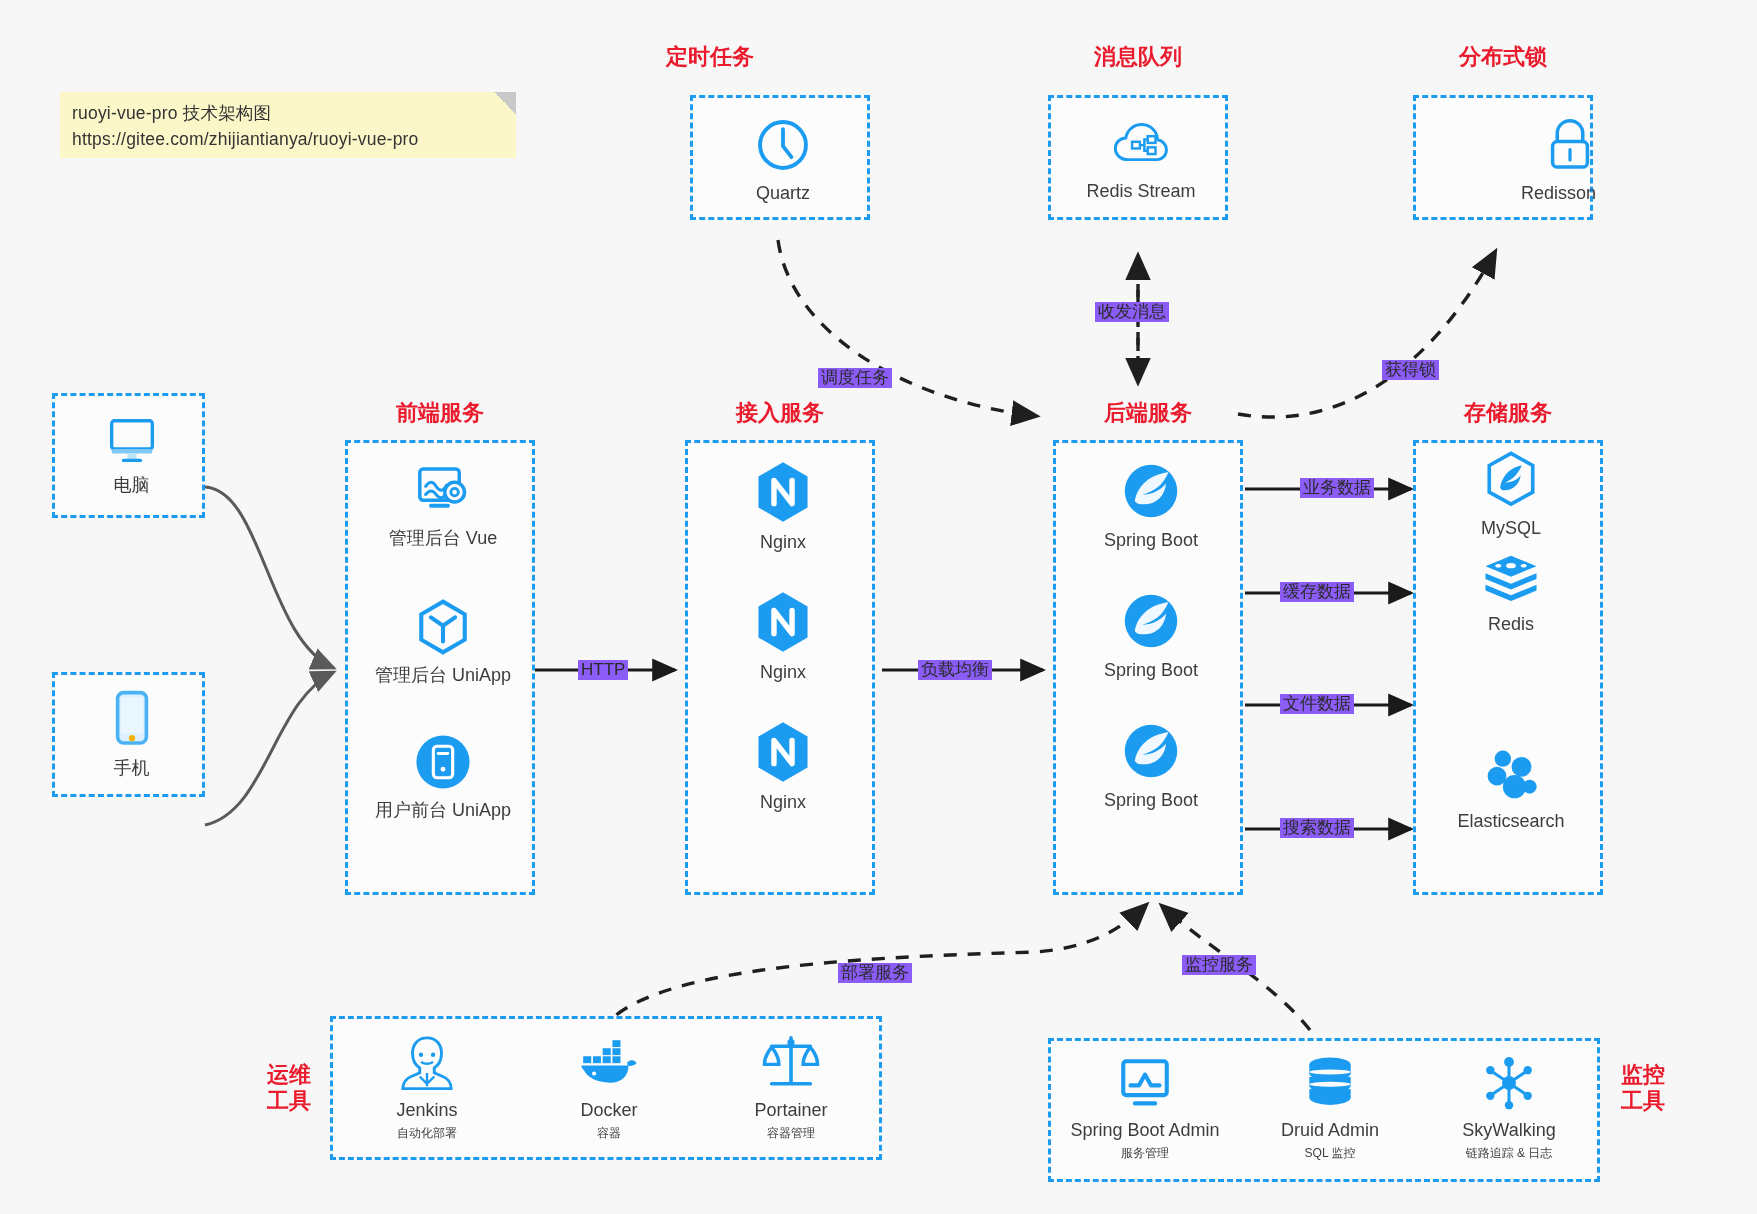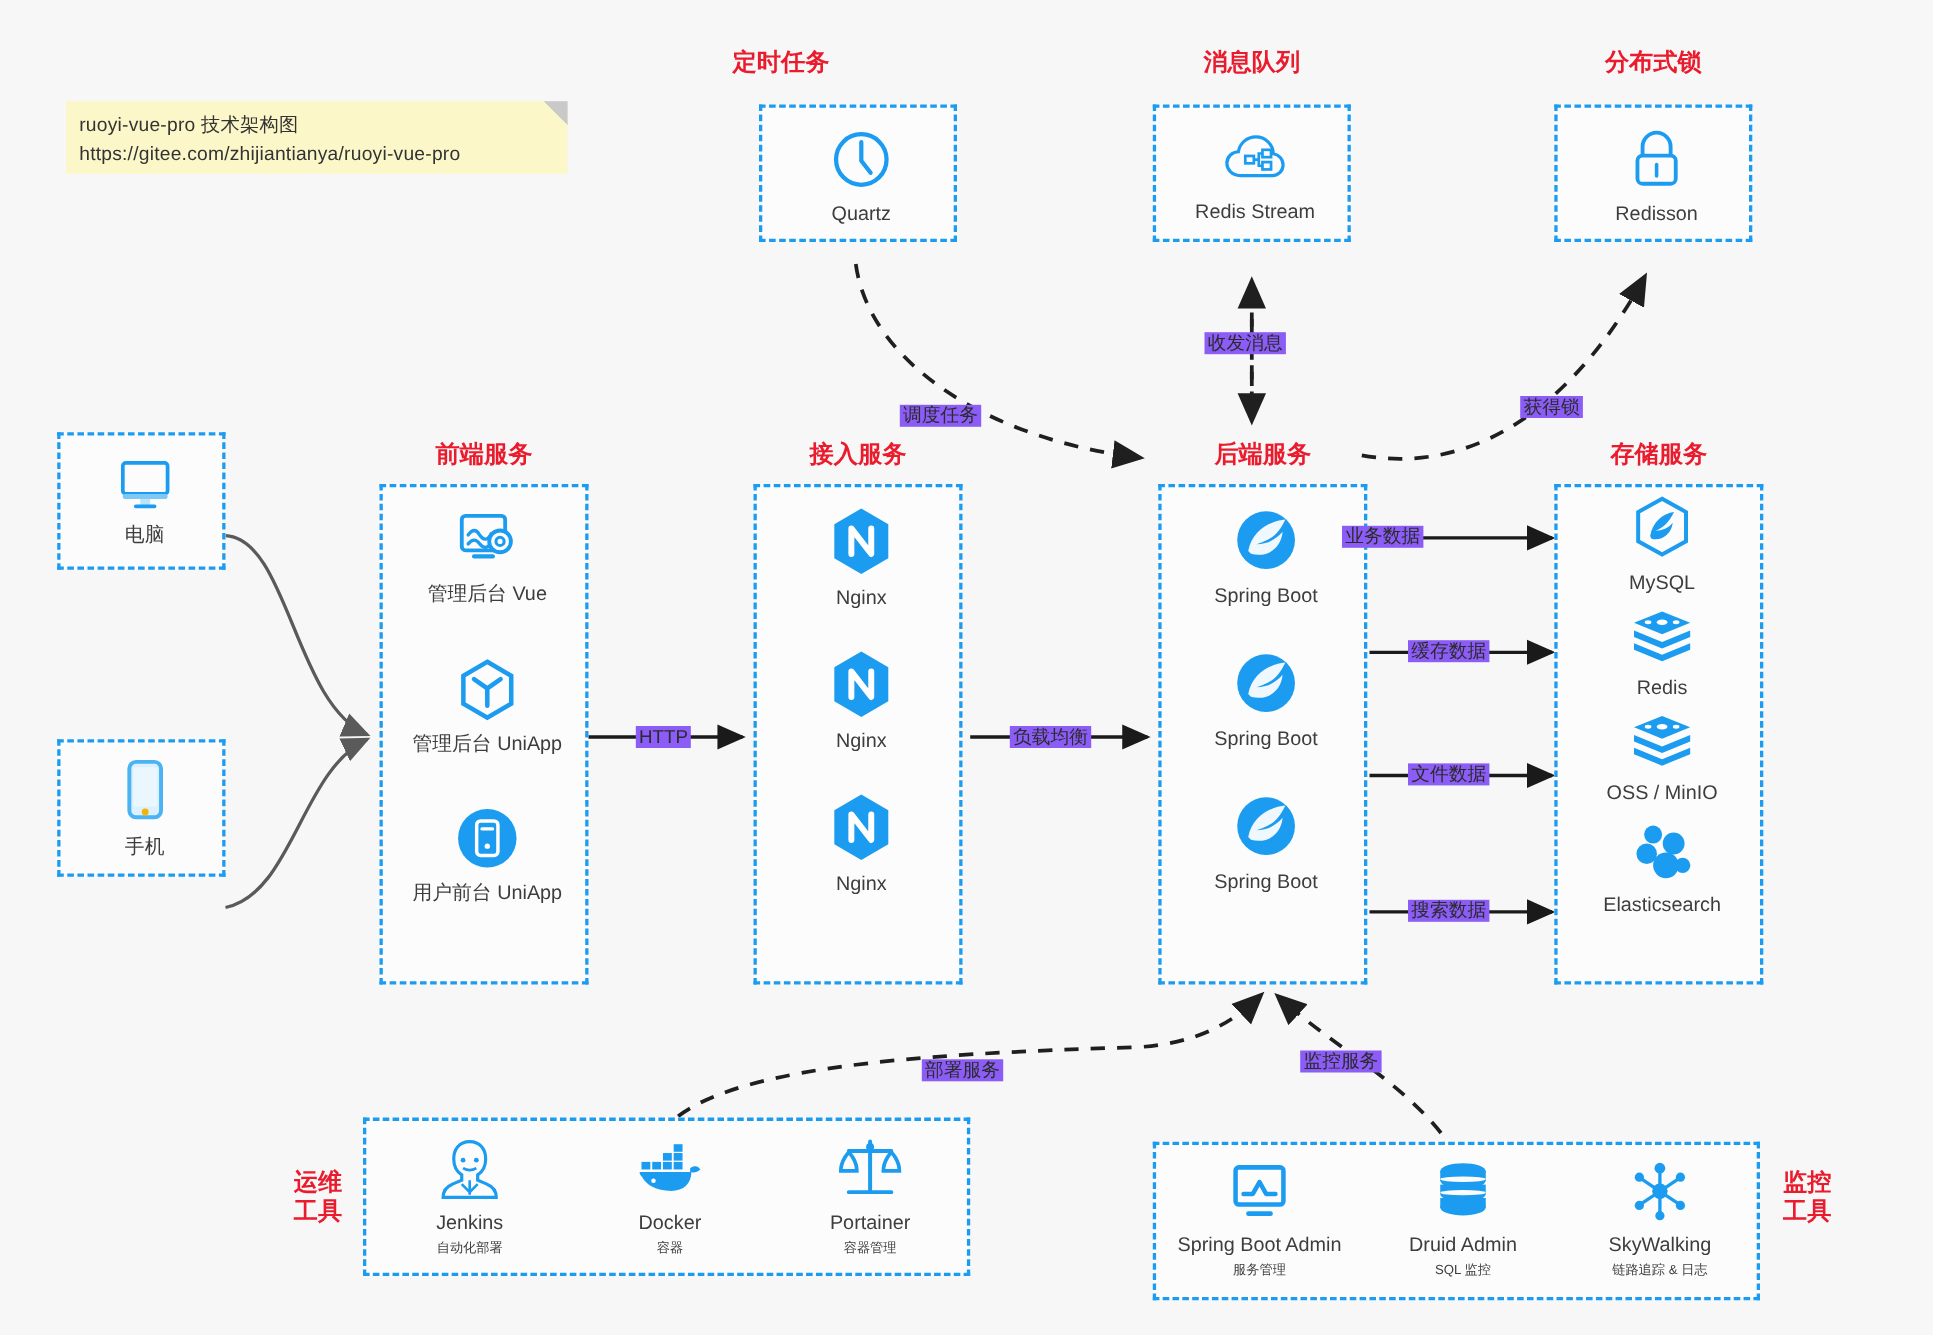--- a/index.html
+++ b/index.html
@@ -135,21 +135,21 @@
           <rect x="32" y="27" width="7" height="6" fill="none" stroke="#1c9cf0" stroke-width="2.2"></rect>
           <path d="M25 25 L29 25 L29 20 L32 20 M29 25 L29 30 L32 30" fill="none" stroke="#1c9cf0" stroke-width="2.2"></path>
         </svg>
       </span>
       <div class="lbl">Redis Stream</div>
     </div>
   </div>
 
   <div class="gtitle" style="left:1413px; top:44px; width:180px;">分布式锁</div>
   <div class="gbox" style="left:1413px; top:95px; width:180px; height:125px;">
-    <div class="node" style="left:0; top:18px; width:180px;">
+    <div class="node" style="left:0; top:18px; width:180px;text-align:right;">
       <span class="ico">
         <svg width="52" height="58" viewBox="0 0 44 50">
           <path d="M11 22 L11 15 A11 11 0 0 1 33 15 L33 22" fill="none" stroke="#1c9cf0" stroke-width="3"></path>
           <rect x="7" y="22" width="30" height="22" rx="4" fill="none" stroke="#1c9cf0" stroke-width="3"></rect>
           <path d="M22 29 L22 38" stroke="#1c9cf0" stroke-width="2.8" stroke-linecap="round"></path>
         </svg>
       </span>
       <div class="lbl">Redisson</div>
     </div>
   </div>
@@ -301,33 +301,20 @@
           <path d="M3 17 L25 26 L47 17 L47 22 L25 31 L3 22 Z" fill="#1c9cf0"></path>
           <path d="M3 27 L25 36 L47 27 L47 32 L25 41 L3 32 Z" fill="#1c9cf0"></path>
           <ellipse cx="25" cy="10.5" rx="4.2" ry="2.2" fill="#ffffff"></ellipse>
           <ellipse cx="14" cy="10.5" rx="2.6" ry="1.5" fill="#ffffff"></ellipse>
           <ellipse cx="36" cy="10.5" rx="2.6" ry="1.5" fill="#ffffff"></ellipse>
         </svg>
       </span>
       <div class="lbl">Redis</div>
     </div>
 
-    <div class="node" style="left:0; top:205px; width:190px;">
-      <span class="ico">
-        <svg width="58" height="52" viewBox="0 0 50 44">
-          <path d="M25 2 L47 11 L25 20 L3 11 Z" fill="#1c9cf0"></path>
-          <path d="M3 17 L25 26 L47 17 L47 22 L25 31 L3 22 Z" fill="#1c9cf0"></path>
-          <path d="M3 27 L25 36 L47 27 L47 32 L25 41 L3 32 Z" fill="#1c9cf0"></path>
-          <ellipse cx="25" cy="10.5" rx="4.2" ry="2.2" fill="#ffffff"></ellipse>
-          <ellipse cx="14" cy="10.5" rx="2.6" ry="1.5" fill="#ffffff"></ellipse>
-          <ellipse cx="36" cy="10.5" rx="2.6" ry="1.5" fill="#ffffff"></ellipse>
-        </svg>
-      </span>
-      <div class="lbl">OSS / MinIO</div>
-    </div>
 
     <div class="node" style="left:0; top:305px; width:190px;">
       <span class="ico">
         <svg width="56" height="54" viewBox="0 0 48 46">
           <circle cx="17" cy="9" r="7" fill="#1c9cf0"></circle>
           <circle cx="33" cy="16" r="8.5" fill="#1c9cf0"></circle>
           <circle cx="12" cy="24" r="8" fill="#1c9cf0"></circle>
           <circle cx="27" cy="33" r="10" fill="#1c9cf0"></circle>
           <circle cx="40" cy="33" r="6" fill="#1c9cf0"></circle>
         </svg>
@@ -443,20 +430,20 @@
   <div class="gtitle side" style="left:1612px; top:1062px; width:62px;">
     <div>监控</div>
     <div>工具</div>
   </div>
 
   <div class="elabel" style="left:578px; top:660px;">HTTP</div>
   <div class="elabel" style="left:918px; top:660px;">负载均衡</div>
   <div class="elabel" style="left:818px; top:368px;">调度任务</div>
   <div class="elabel" style="left:1095px; top:302px;">收发消息</div>
   <div class="elabel" style="left:1382px; top:360px;">获得锁</div>
-  <div class="elabel" style="left:1220px; top:478px;">业务数据</div>
+  <div class="elabel" style="left:1300px; top:478px;">业务数据</div>
   <div class="elabel" style="left:1280px; top:582px;">缓存数据</div>
   <div class="elabel" style="left:1280px; top:694px;">文件数据</div>
   <div class="elabel" style="left:1280px; top:818px;">搜索数据</div>
   <div class="elabel" style="left:838px; top:963px;">部署服务</div>
   <div class="elabel" style="left:1182px; top:955px;">监控服务</div>
 
 </div>
 
 </body></html>

